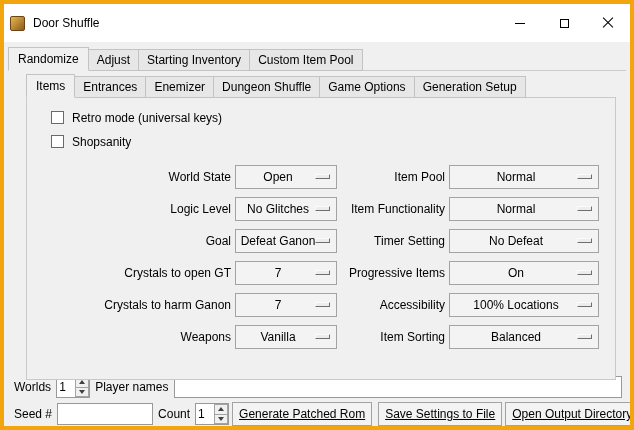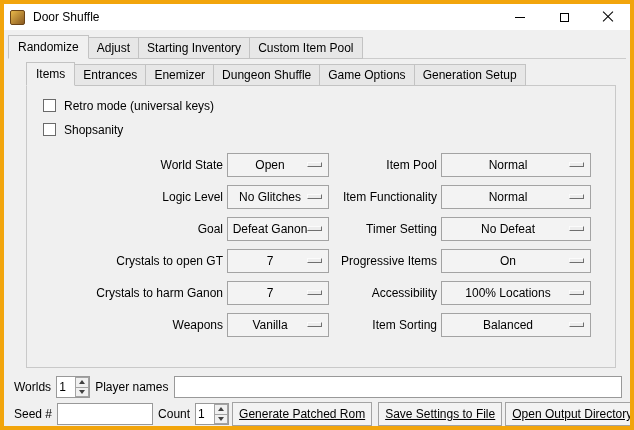--- a/index.html
+++ b/index.html
@@ -13,21 +13,21 @@
   .window {
     position: relative;
     width: 634px;
     height: 430px;
     border: 4px solid #f2a50c;
     background: #f0f0f0;
     overflow: hidden;
   }
   
   .titlebar {
-    height: 26px;
+    height: 38px;
     background: #ffffff;
     display: flex;
     align-items: center;
   }
   .app-icon {
     width: 15px; height: 15px;
     margin-left: 6px;
     background: linear-gradient(135deg, #e8b84a 0%, #8a5a20 100%);
     border: 1px solid #6b4416;
     border-radius: 2px;
@@ -76,21 +76,21 @@
     margin: 3px 14px 0 22px;
   }
   .inner-tabs-wrap .tabs { margin-bottom: -1px; margin-left: 0; }
 
   
   .inner-pane {
     margin: 0 14px 0 22px;
     height: 283px;
     border: 1px solid #c9c9c9;
     background: #f0f0f0;
-    padding: 9px 0 0 16px;
+    padding: 9px 0 0 24px;
     position: relative;
     z-index: 1;
   }
   .cb-row {
     display: flex; align-items: center;
     height: 21px;
     margin-bottom: 3px;
     cursor: default;
   }
   .cb-box {

